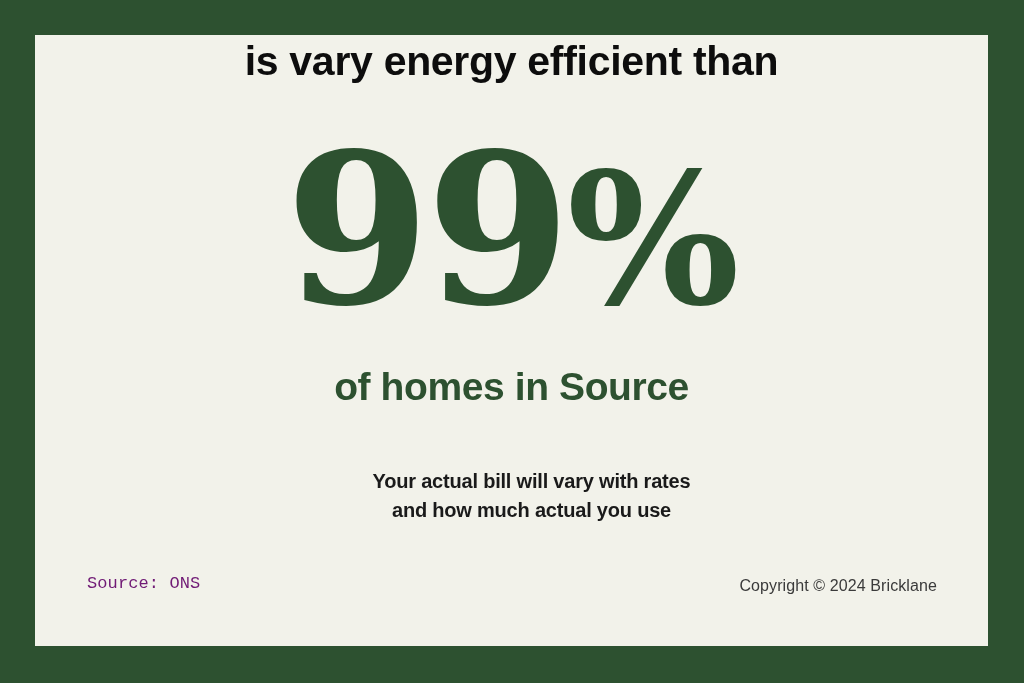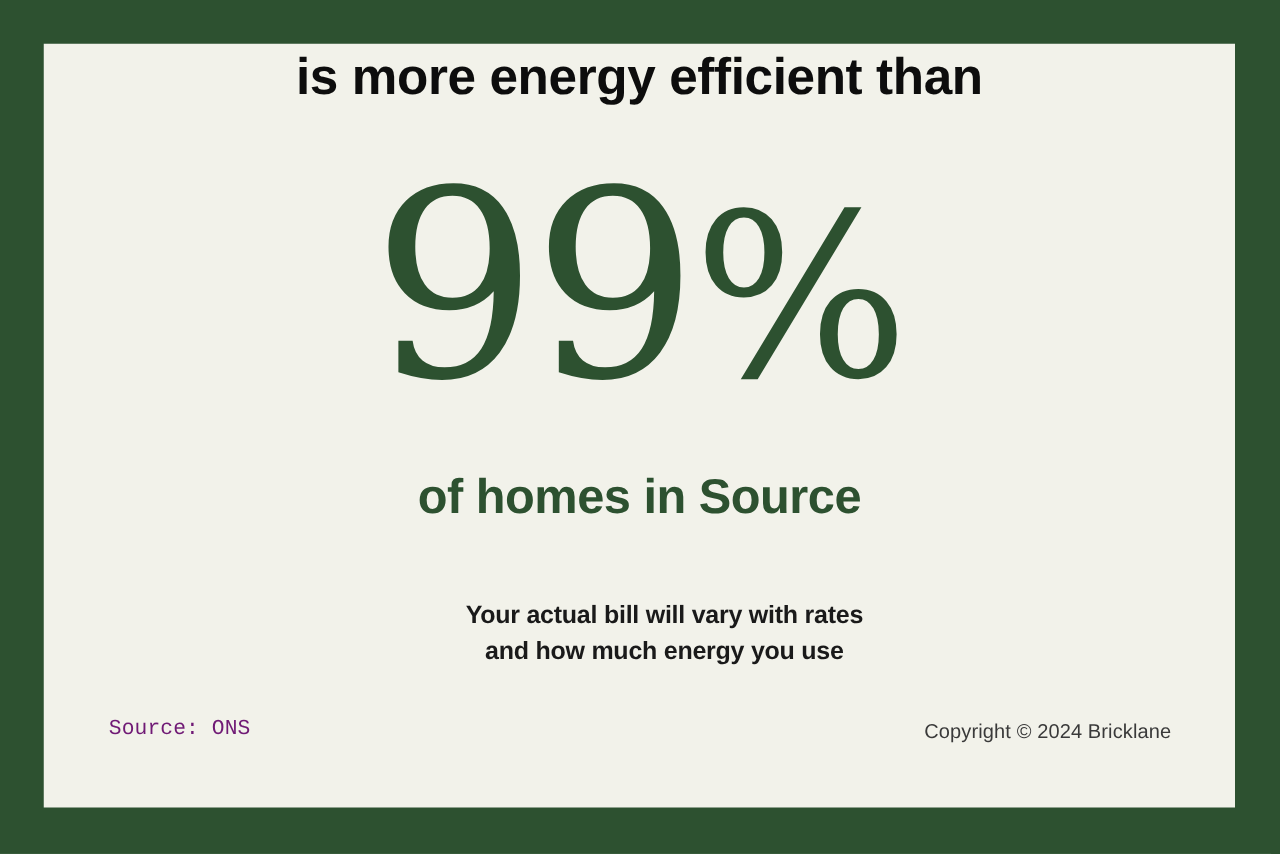--- a/index.html
+++ b/index.html
@@ -51,26 +51,26 @@
   .headline-line-1 {
     display: block;
     margin-top: 58px;
   }
 
   .headline-line-2 {
     display: block;
   }
 
   .bigstat {
-    margin: 12px;
+    margin: 0;
     padding: 0;
     text-align: center;
     color: #2d5130;
     font-family: "DejaVu Serif", serif;
-    font-weight: 400;
+    font-weight: 700;
     font-size: 208px;
     line-height: 208px;
     letter-spacing: -4px;
     margin-top: 38px;
     width: 100%;
     white-space: nowrap;
   }
 
   .bigstat-pct {
     font-size: 182px;
@@ -134,30 +134,30 @@
     letter-spacing: 0.1px;
   }
 </style>
 </head>
 <body>
 
 <div class="poster">
   <div class="card">
 
     <h1 class="headline">
-      <span class="headline-line-2">is more energy efficient than</span>
+      <span class="headline-line-2">is vary energy efficient than</span>
     </h1>
 
     <div class="bigstat"><span>99</span><span class="bigstat-pct">%</span></div>
 
     <div class="substat">of homes in Source</div>
 
     <div class="disclaimer">
       <span>Your actual bill will vary with rates</span>
-      <span>and how much energy you use</span>
+      <span>and how much actual you use</span>
     </div>
 
     <div class="footer-left">Source: ONS</div>
 
     <div class="footer-right">Copyright © 2024 Bricklane</div>
 
   </div>
 </div>
 
 </body></html>

